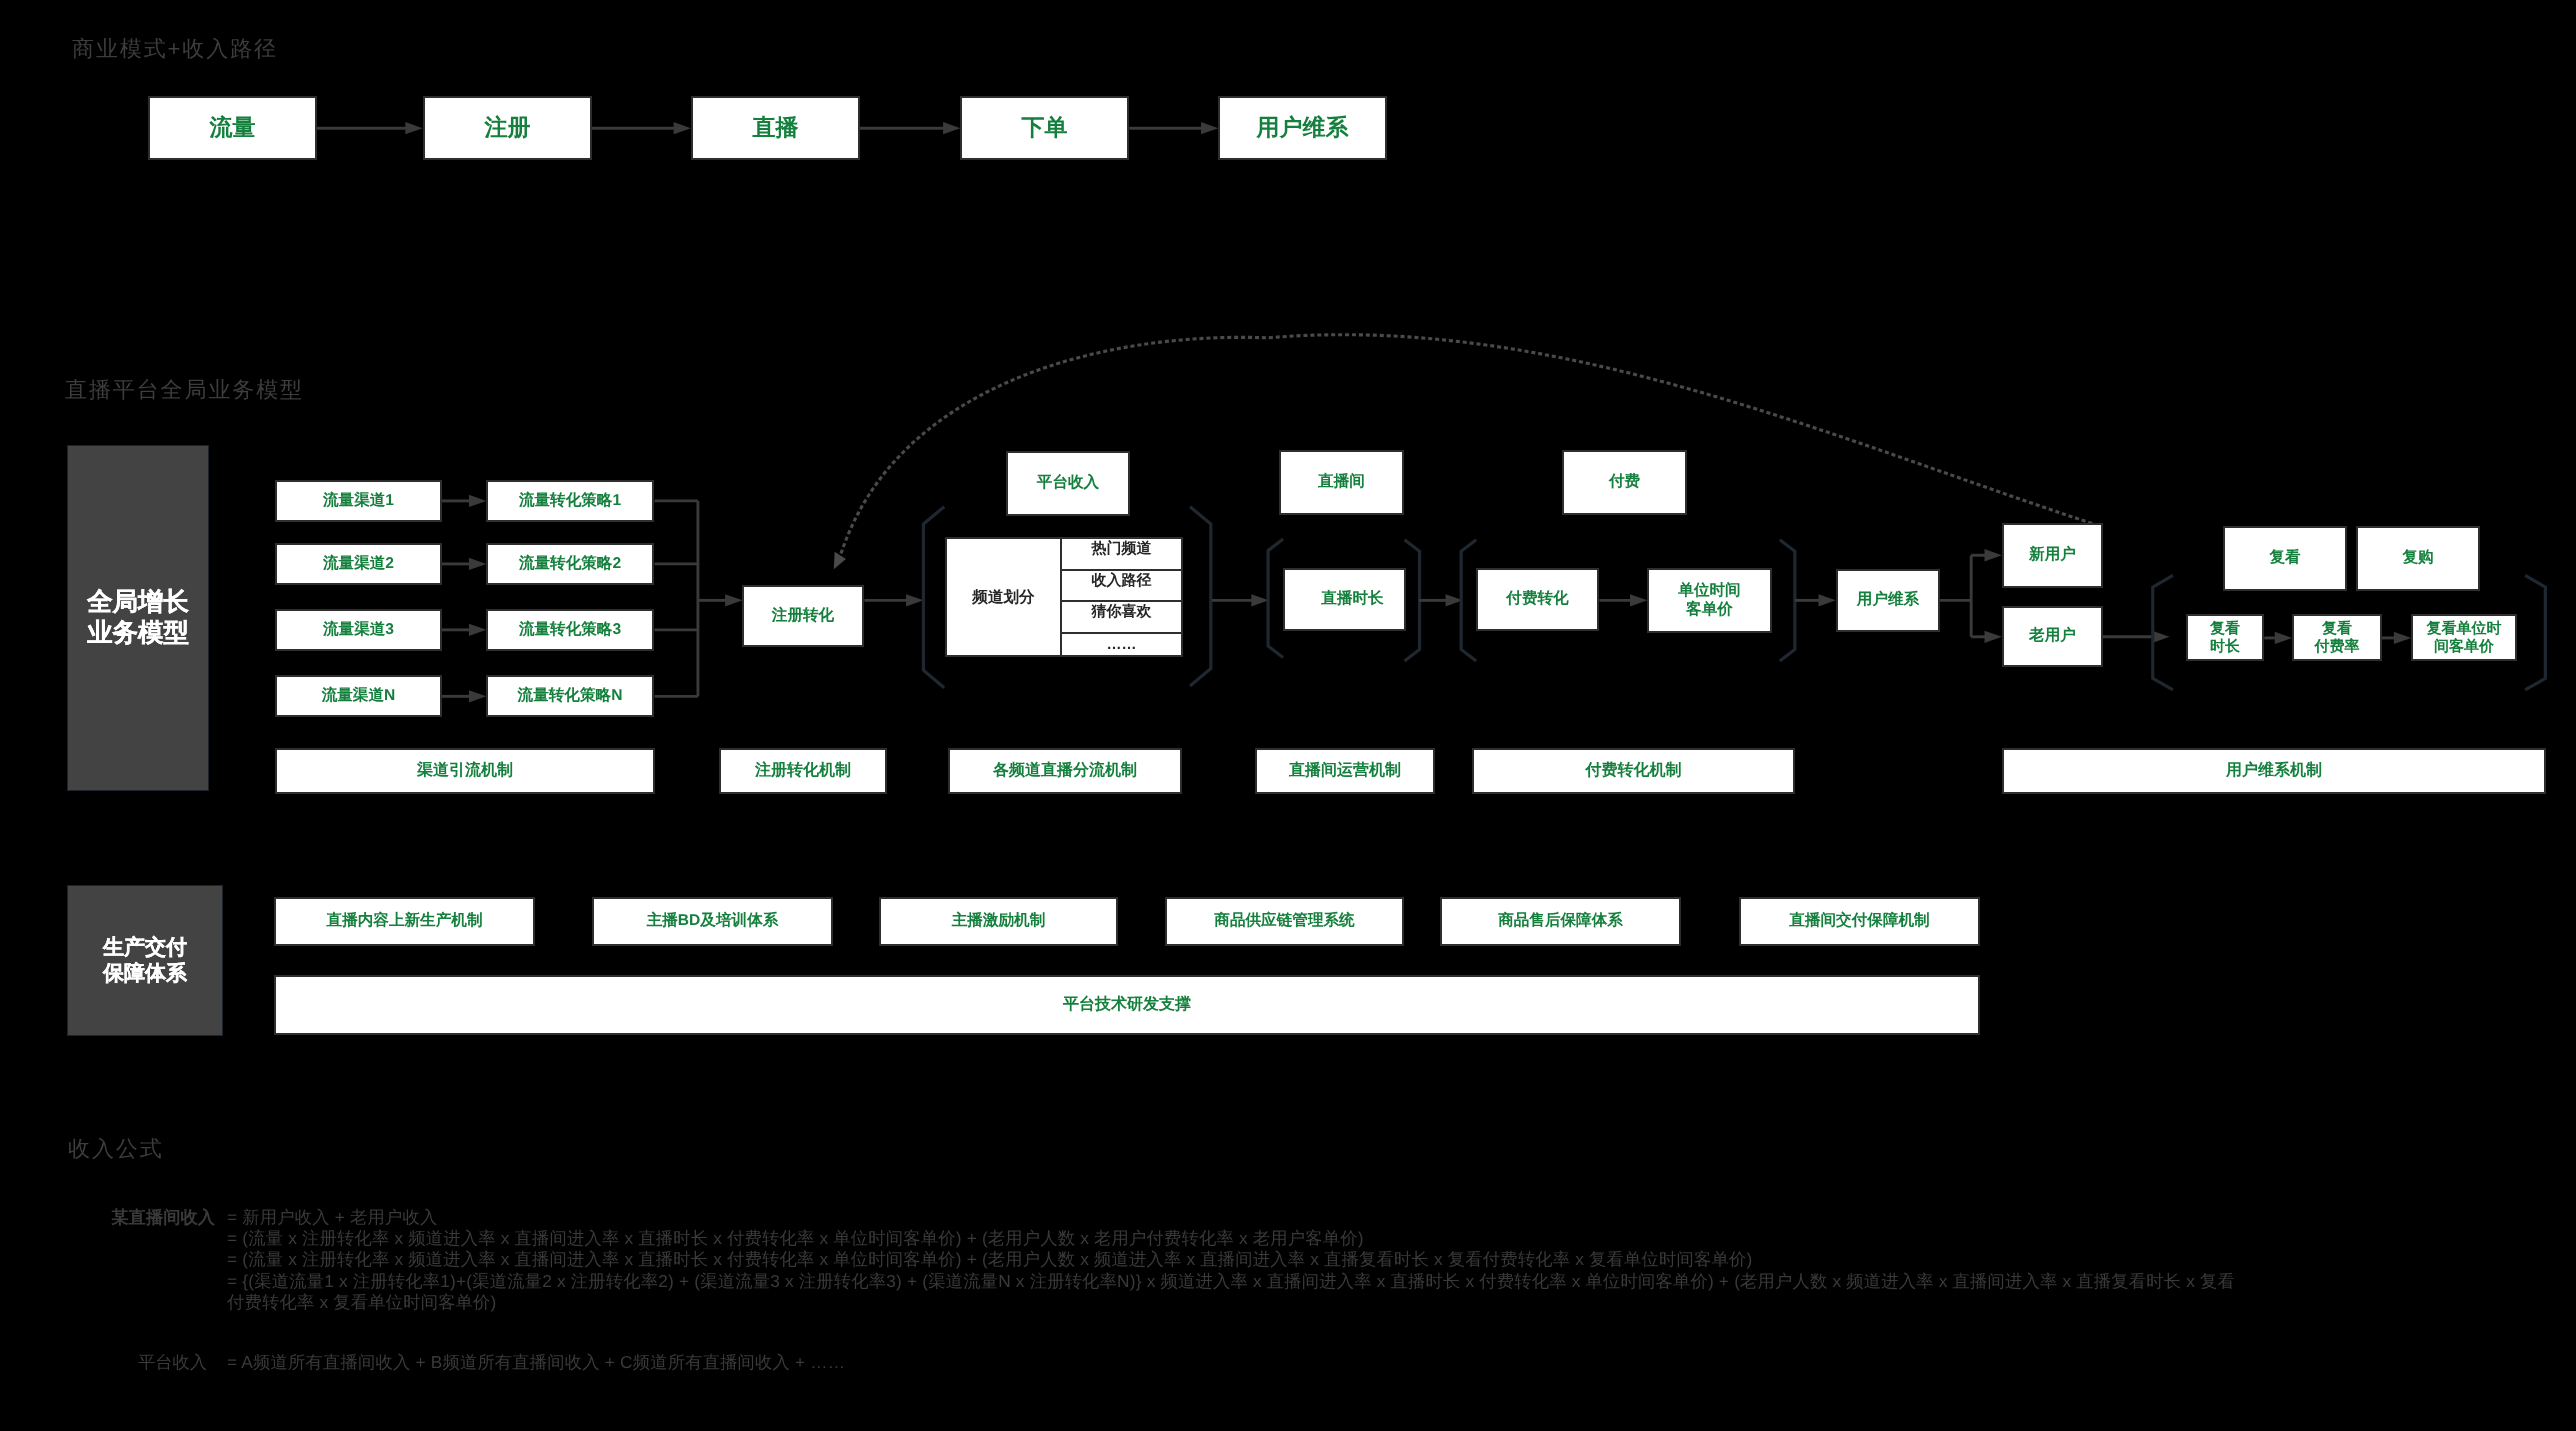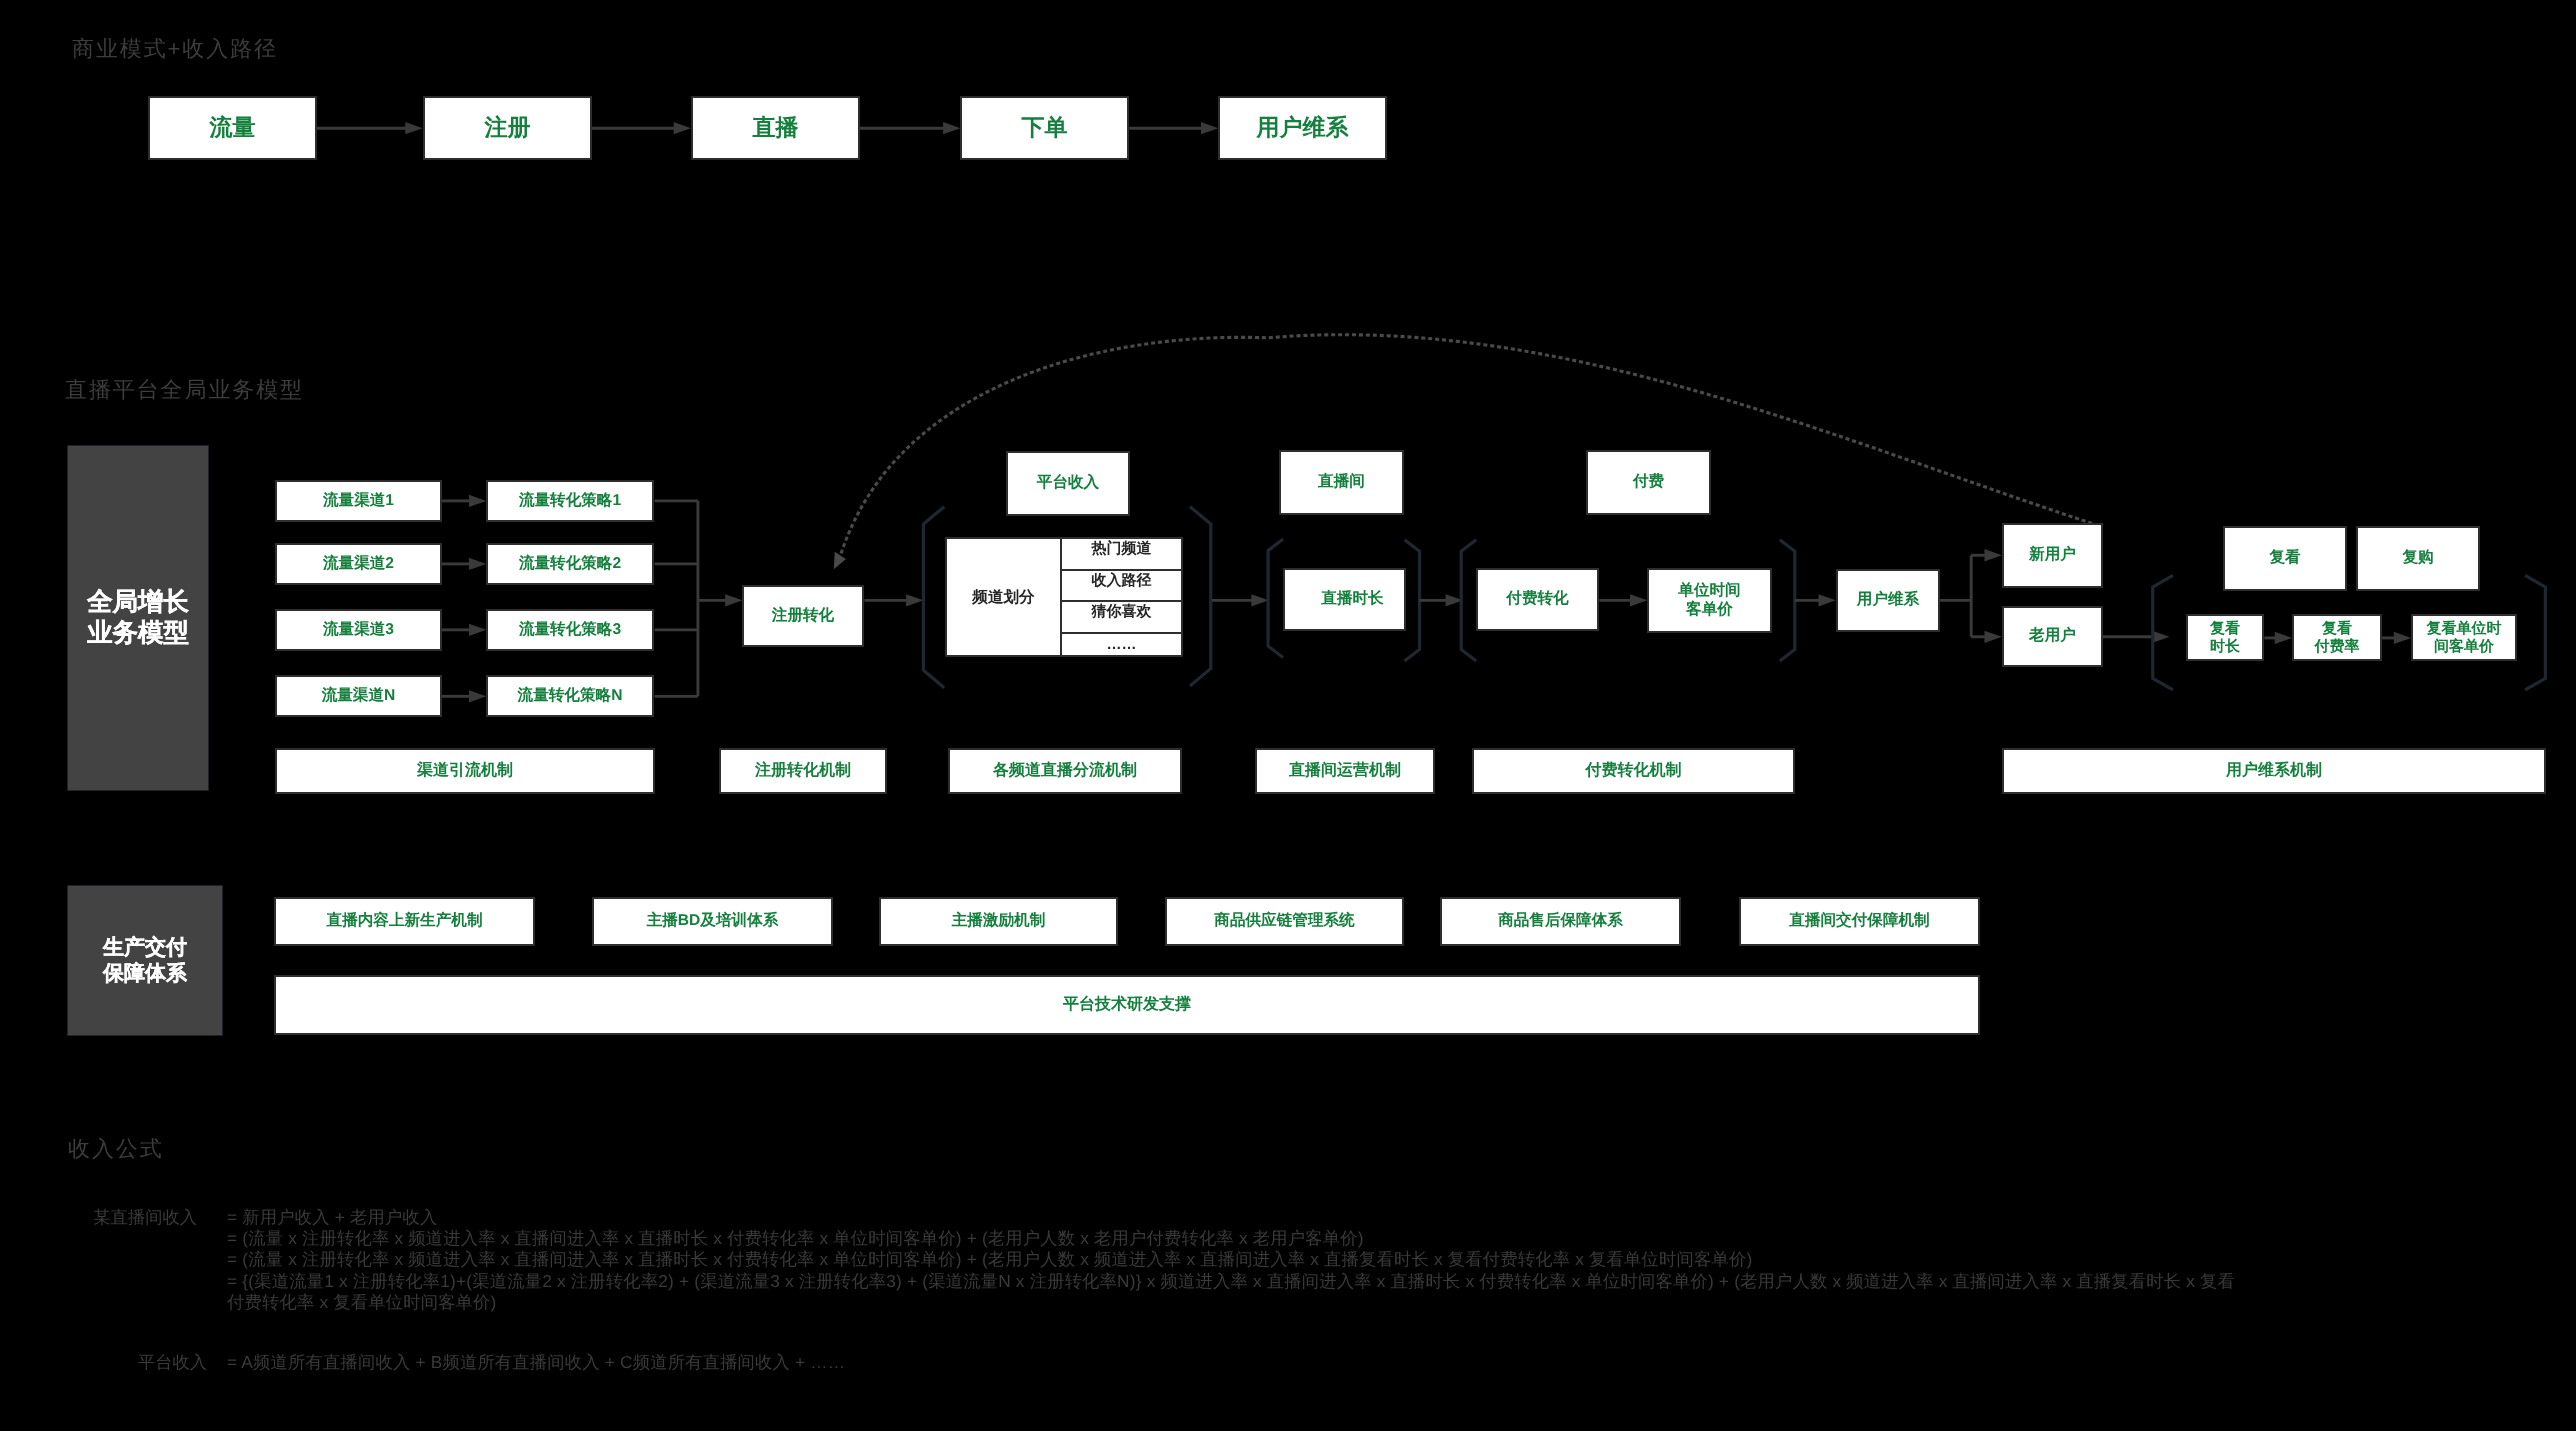--- a/index.html
+++ b/index.html
@@ -183,21 +183,21 @@
 <div class="tbl-cell" style="font-size:15px;">猜你喜欢</div>
 <div class="tbl-cell" style="font-size:15px;">……</div>
 </div>
     </div>
 <div class="nbox" style="left:1279px;top:450px;width:125px;height:65px;font-size:15.6px;">
       <span>直播间</span>
     </div>
 <div class="nbox" style="left:1283px;top:568px;width:123px;height:63px;font-size:15.6px;padding-left:16px;">
       <span>直播时长</span>
     </div>
-<div class="nbox" style="left:1562px;top:450px;width:125px;height:65px;font-size:15.6px;margin-left:24px;">
+<div class="nbox" style="left:1562px;top:450px;width:125px;height:65px;font-size:15.6px;">
       <span>付费</span>
     </div>
 <div class="nbox" style="left:1476px;top:568px;width:123px;height:63px;font-size:15.6px;">
       <span>付费转化</span>
     </div>
 <div class="nbox" style="left:1647px;top:568px;width:125px;height:65px;font-size:15.6px;">
       <div>
         <span>单位时间</span>
         <span>客单价</span>
       </div>
@@ -274,21 +274,21 @@
 <div class="nbox" style="left:1440px;top:897px;width:241px;height:49px;font-size:15.6px;">
       <span>商品售后保障体系</span>
     </div>
 <div class="nbox" style="left:1739px;top:897px;width:241px;height:49px;font-size:15.6px;">
       <span>直播间交付保障机制</span>
     </div>
 <div class="nbox" style="left:274px;top:975px;width:1706px;height:60px;font-size:16px;">
       <span>平台技术研发支撑</span>
     </div>
 <div class="sec-title" style="left:68px;top:1138px;">收入公式</div>
-<div class="fm-label" style="left:24px;top:1209px;width:173px;">某直播间收入</div>
+<div class="fm-label" style="left:42px;top:1209px;width:173px;font-weight:bold;">某直播间收入</div>
 <div class="fm-line" style="left:227px;top:1209px;">= 新用户收入 + 老用户收入</div>
 <div class="fm-line" style="left:227px;top:1230px;">= (流量 x 注册转化率 x 频道进入率 x 直播间进入率 x 直播时长 x 付费转化率 x 单位时间客单价) + (老用户人数 x 老用户付费转化率 x 老用户客单价)</div>
 <div class="fm-line" style="left:227px;top:1251px;">= (流量 x 注册转化率 x 频道进入率 x 直播间进入率 x 直播时长 x 付费转化率 x 单位时间客单价) + (老用户人数 x 频道进入率 x 直播间进入率 x 直播复看时长 x 复看付费转化率 x 复看单位时间客单价)</div>
 <div class="fm-line" style="left:227px;top:1273px;">= {(渠道流量1 x 注册转化率1)+(渠道流量2 x 注册转化率2) + (渠道流量3 x 注册转化率3) + (渠道流量N x 注册转化率N)} x 频道进入率 x 直播间进入率 x 直播时长 x 付费转化率 x 单位时间客单价) + (老用户人数 x 频道进入率 x 直播间进入率 x 直播复看时长 x 复看</div>
 <div class="fm-line" style="left:227px;top:1294px;">付费转化率 x 复看单位时间客单价)</div>
 <div class="fm-label" style="left:34px;top:1354px;width:173px;">平台收入</div>
 <div class="fm-line" style="left:227px;top:1354px;">= A频道所有直播间收入 + B频道所有直播间收入 + C频道所有直播间收入 + ……</div>
 </div>
 
 

